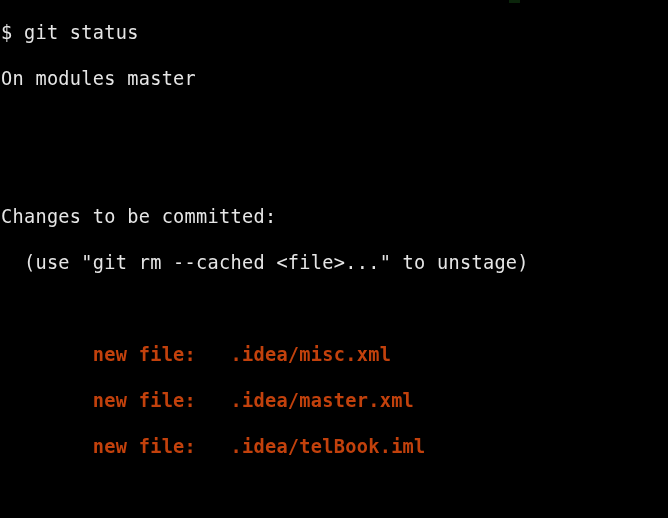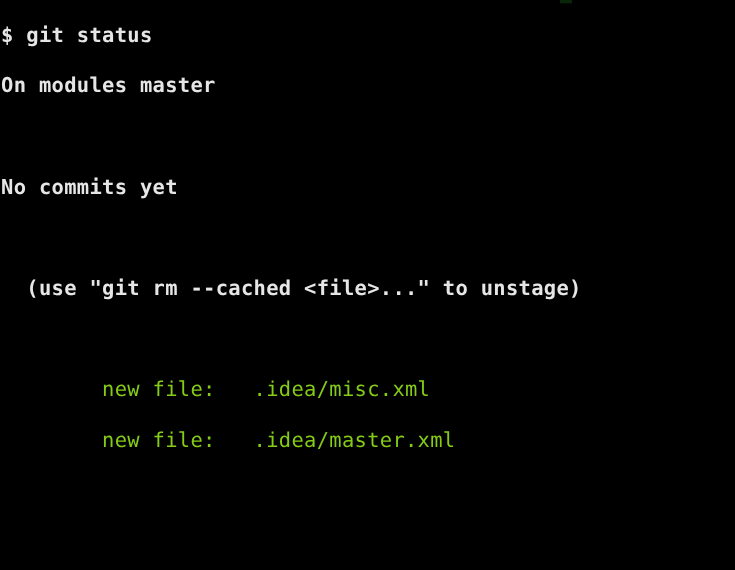--- a/index.html
+++ b/index.html
@@ -34,49 +34,50 @@
   .line {
     height: 23px;
     white-space: pre;
     display: block;
   }
   .line.blank {
     height: 23px;
   }
   .out {
     color: #e6e6e6;
-    font-weight: bold;
   }
   .staged {
-    color: #84cc16;
+    color: #c2410c;
+    font-weight: bold;
   }
   
   #top-artifact {
     position: absolute;
     left: 509px;
     top: 0px;
     width: 11px;
     height: 3px;
     background: #0d2c0d;
     opacity: 0.85;
     pointer-events: none;
   }
 </style>
 </head>
 <body>
 
 <pre id="terminal"><span class="line out">$ git status</span>
 <span class="line out">On modules master</span>
 <span class="line blank out"></span>
-<span class="line out">No commits yet</span>
 <span class="line blank out"></span>
+<span class="line out">Changes to be committed:</span>
 <span class="line out">  (use "git rm --cached &lt;file&gt;..." to unstage)</span>
 <span class="line blank out"></span>
 <span class="line staged">        new file:   .idea/misc.xml</span>
 <span class="line staged">        new file:   .idea/master.xml</span>
+<span class="line staged">        new file:   .idea/telBook.iml</span>
 
 
 
 
 
 
 
 
 
 

